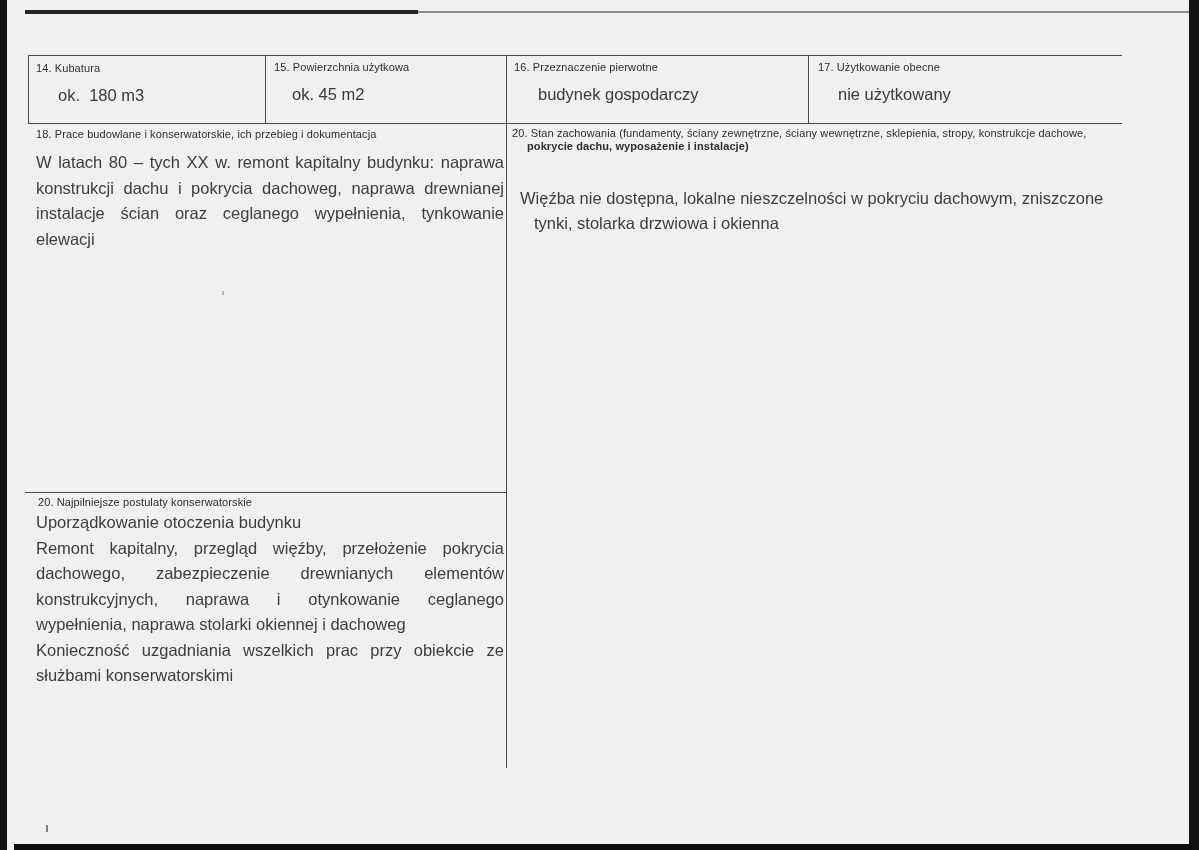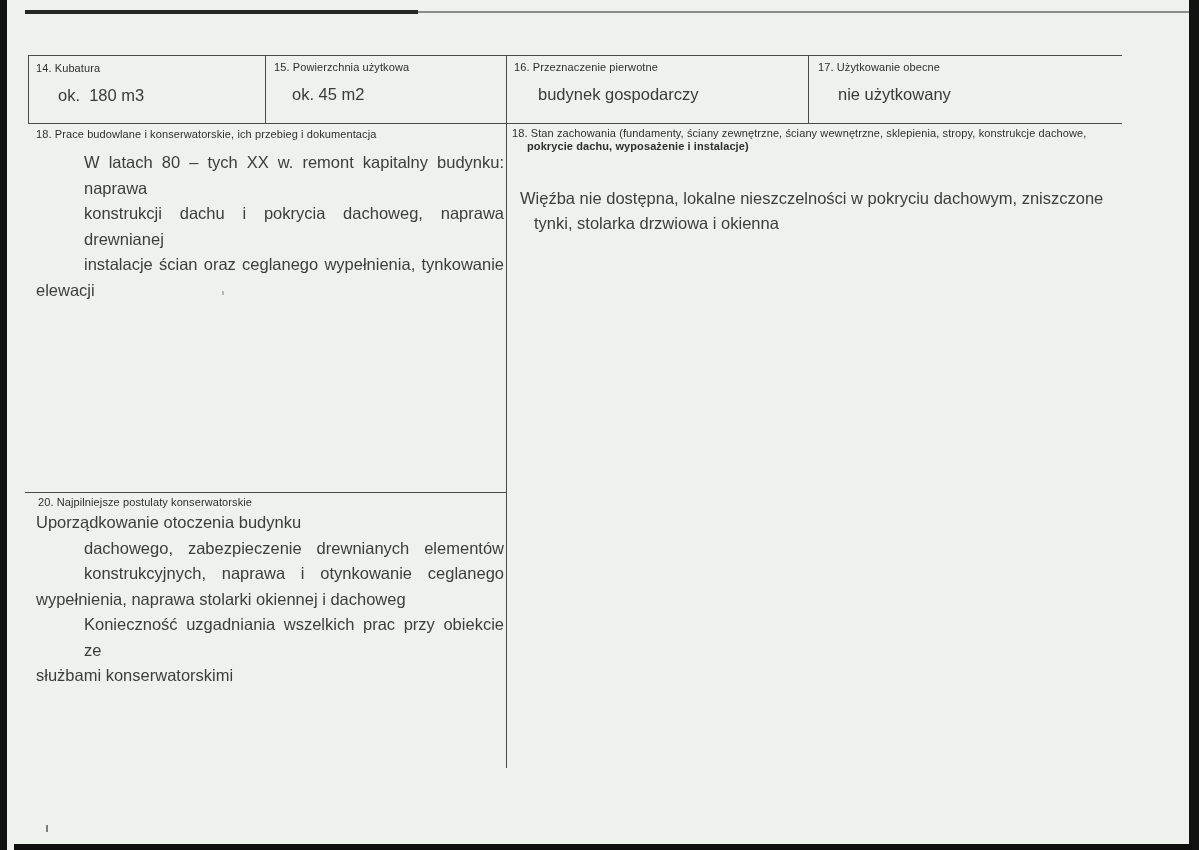--- a/index.html
+++ b/index.html
@@ -48,21 +48,21 @@
     font-size: 16.5px;
     color: #3a3a3a;
     white-space: pre;
   }
   .bodytxt {
     position: absolute;
     font-size: 16.5px;
     line-height: 25.5px;
     color: #3d3d3d;
   }
-  .bodytxt .jl { text-align: justify; text-align-last: justify; text-justify: inter-word; margin-left: 48px; }
+  .bodytxt .jl { text-align: justify; text-align-last: justify; text-justify: inter-word; }
   .bodytxt .ll { text-align: left; }
   .nowrap { white-space: nowrap; margin-left: 8px; }
   .indent14 { padding-left: 14px; }
 </style>
 </head>
 <body>
 
 <div class="paper"></div>
 
 <div class="edge edge-left"></div>
@@ -96,28 +96,29 @@
 <div class="val" style="left:838px; top:85px;">nie użytkowany</div>
 
 <div class="lbl" style="left:36px; top:128px;">18. Prace budowlane i konserwatorskie, ich przebieg i dokumentacja</div>
 <div class="bodytxt" style="left:36px; top:150px; width:468px;">
   <div class="jl">W latach 80 – tych XX w. remont kapitalny budynku: naprawa</div>
   <div class="jl">konstrukcji dachu i pokrycia dachoweg, naprawa drewnianej</div>
   <div class="jl">instalacje ścian oraz ceglanego wypełnienia, tynkowanie</div>
   <div class="ll">elewacji</div>
 </div>
 
-<div class="lbl" style="left:512px; top:127px;">18. Stan zachowania (fundamenty, ściany zewnętrzne, ściany wewnętrzne, sklepienia, stropy, konstrukcje dachowe,</div>
+<div class="lbl" style="left:512px; top:127px;">20. Stan zachowania (fundamenty, ściany zewnętrzne, ściany wewnętrzne, sklepienia, stropy, konstrukcje dachowe,</div>
 <div class="lbl" style="left:527px; top:140px;font-weight:bold;">pokrycie dachu, wyposażenie i instalacje)</div>
 <div class="bodytxt" style="left:512px; top:186px; width:660px; line-height:25px;">
   <div class="ll nowrap">Więźba nie dostępna, lokalne nieszczelności w pokryciu dachowym, zniszczone</div>
   <div class="ll nowrap indent14">tynki, stolarka drzwiowa i okienna</div>
 </div>
 
 <div class="lbl" style="left:38px; top:496px;">20. Najpilniejsze postulaty konserwatorskie</div>
 <div class="bodytxt" style="left:36px; top:510px; width:468px;">
   <div class="ll">Uporządkowanie otoczenia budynku</div>
+  <div class="jl">Remont kapitalny, przegląd więźby, przełożenie pokrycia</div>
   <div class="jl">dachowego, zabezpieczenie drewnianych elementów</div>
   <div class="jl">konstrukcyjnych, naprawa i otynkowanie ceglanego</div>
   <div class="ll">wypełnienia, naprawa stolarki okiennej i dachoweg</div>
   <div class="jl">Konieczność uzgadniania wszelkich prac przy obiekcie ze</div>
   <div class="ll">służbami konserwatorskimi</div>
 </div>
 
 </body></html>

